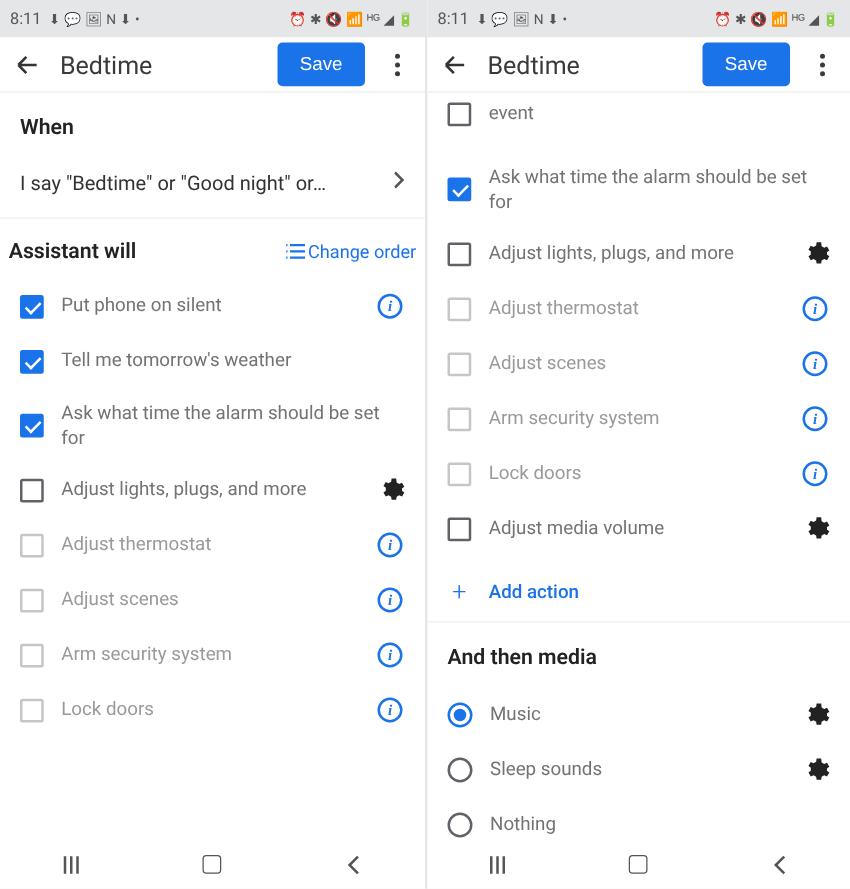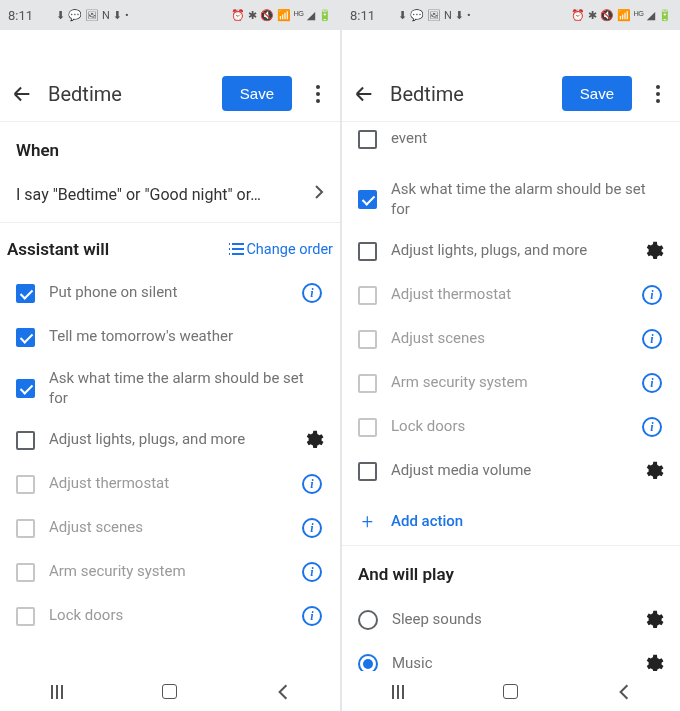--- a/index.html
+++ b/index.html
@@ -22,36 +22,35 @@
   .phone + .phone { border-left: 2px solid #e5e6e7; }
 
   .status-bar {
     height: 30px;
     background: #e5e6e7;
     display: flex;
     align-items: center;
     padding: 0 8px;
     font-size: 12px;
     color: #555;
-    gap:19px;
+    gap:2px;
   }
   .status-bar .time { font-size: 13px; margin-right:4px;}
   .status-icons { display:flex; align-items:center; gap:3px; }
   .status-icons span { font-size: 11px; color:#555; }
   .status-spacer { flex:1; }
 
   .app-bar {
-    height: 56px;
+    height: 44px;
     display: flex;
     align-items: center;
     padding: 0 10px;
     gap: 14px;
     border-bottom: 1px solid #eee;
     background:#fff;
-    margin-top:36px;
   }
   .app-title { font-size: 20px; color:#3a3a3a; flex:1; }
   .save-btn {
     background:#1a73e8;
     color:#fff;
     border:none;
     border-radius:4px;
     padding:9px 18px;
     font-size:15px;
     font-weight:500;
@@ -385,42 +384,42 @@
           </div>
         </div>
       </div>
 
     <div class="add-action">
       <span class="plus">+</span>
       <span>Add action</span>
     </div>
 
     <div class="divider"></div>
-    <div class="section-title">And will play</div>
+    <div class="section-title">And then media</div>
 
     <div class="list" id="play-list">
+        <div class="item">
+          <div class="radio selected"></div>
+          <div class="label">Music</div>
+          <div class="trailing gear-icon">
+            <svg width="22" height="22" viewBox="0 0 24 24">
+              <path fill="#222" d="M12 8a4 4 0 100 8 4 4 0 000-8zm9.4 4a7.6 7.6 0 00-.1-1.3l2.1-1.6-2-3.4-2.5 1a7.4 7.4 0 00-2.2-1.3L16.3 2h-4l-.4 2.7a7.4 7.4 0 00-2.2 1.3l-2.5-1-2 3.4 2.1 1.6a7.6 7.6 0 000 2.6L5.2 14.2l2 3.4 2.5-1a7.4 7.4 0 002.2 1.3l.4 2.7h4l.4-2.7a7.4 7.4 0 002.2-1.3l2.5 1 2-3.4-2.1-1.6c.1-.4.1-.9.1-1.3z"></path>
+            </svg>
+          </div>
+        </div>
         <div class="item">
           <div class="radio"></div>
           <div class="label">Sleep sounds</div>
           <div class="trailing gear-icon">
             <svg width="22" height="22" viewBox="0 0 24 24">
               <path fill="#222" d="M12 8a4 4 0 100 8 4 4 0 000-8zm9.4 4a7.6 7.6 0 00-.1-1.3l2.1-1.6-2-3.4-2.5 1a7.4 7.4 0 00-2.2-1.3L16.3 2h-4l-.4 2.7a7.4 7.4 0 00-2.2 1.3l-2.5-1-2 3.4 2.1 1.6a7.6 7.6 0 000 2.6L5.2 14.2l2 3.4 2.5-1a7.4 7.4 0 002.2 1.3l.4 2.7h4l.4-2.7a7.4 7.4 0 002.2-1.3l2.5 1 2-3.4-2.1-1.6c.1-.4.1-.9.1-1.3z"></path>
             </svg>
           </div>
         </div>
         <div class="item">
-          <div class="radio selected"></div>
-          <div class="label">Music</div>
-          <div class="trailing gear-icon">
-            <svg width="22" height="22" viewBox="0 0 24 24">
-              <path fill="#222" d="M12 8a4 4 0 100 8 4 4 0 000-8zm9.4 4a7.6 7.6 0 00-.1-1.3l2.1-1.6-2-3.4-2.5 1a7.4 7.4 0 00-2.2-1.3L16.3 2h-4l-.4 2.7a7.4 7.4 0 00-2.2 1.3l-2.5-1-2 3.4 2.1 1.6a7.6 7.6 0 000 2.6L5.2 14.2l2 3.4 2.5-1a7.4 7.4 0 002.2 1.3l.4 2.7h4l.4-2.7a7.4 7.4 0 002.2-1.3l2.5 1 2-3.4-2.1-1.6c.1-.4.1-.9.1-1.3z"></path>
-            </svg>
-          </div>
-        </div>
-        <div class="item">
           <div class="radio"></div>
           <div class="label">Nothing</div>
         </div>
       </div>
   </div>
 
   <div class="nav-bar">
     <div class="nav-btn">
         <div class="recents">
           <span></span>

